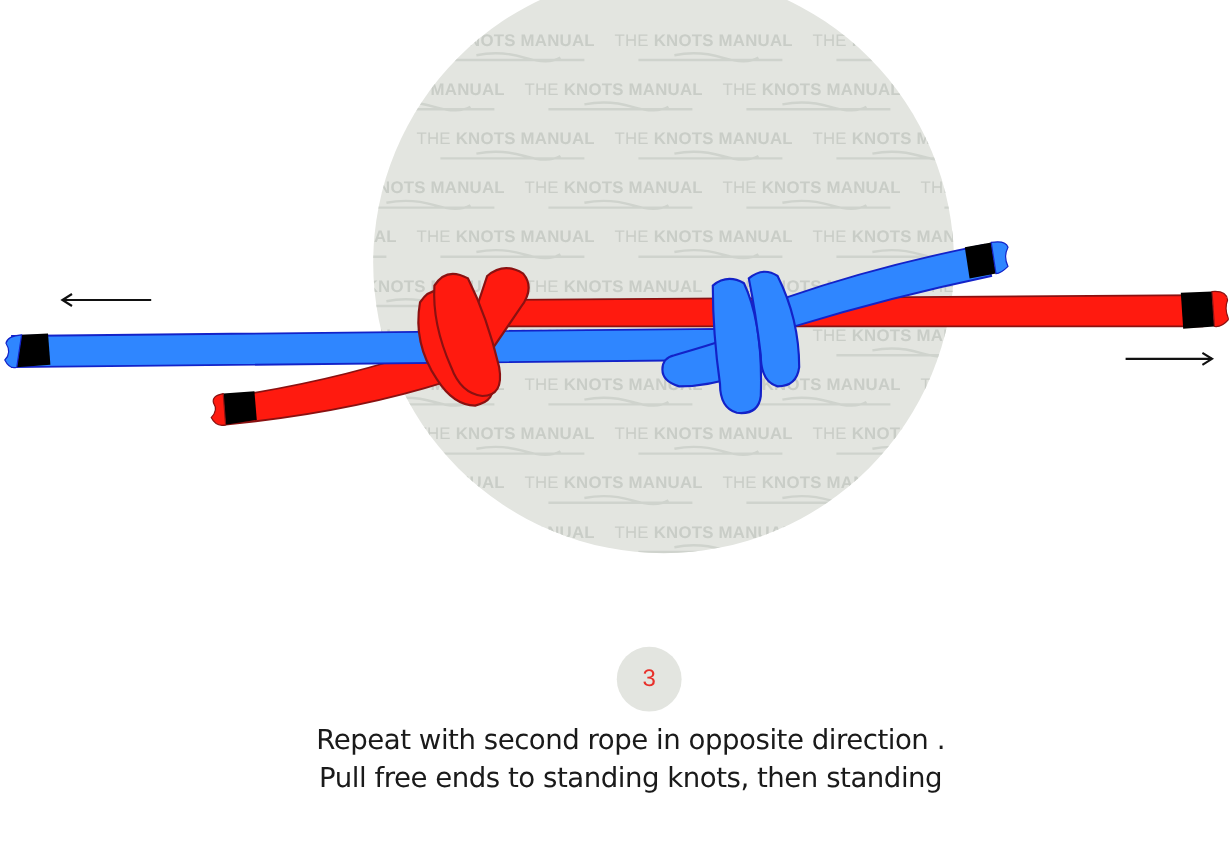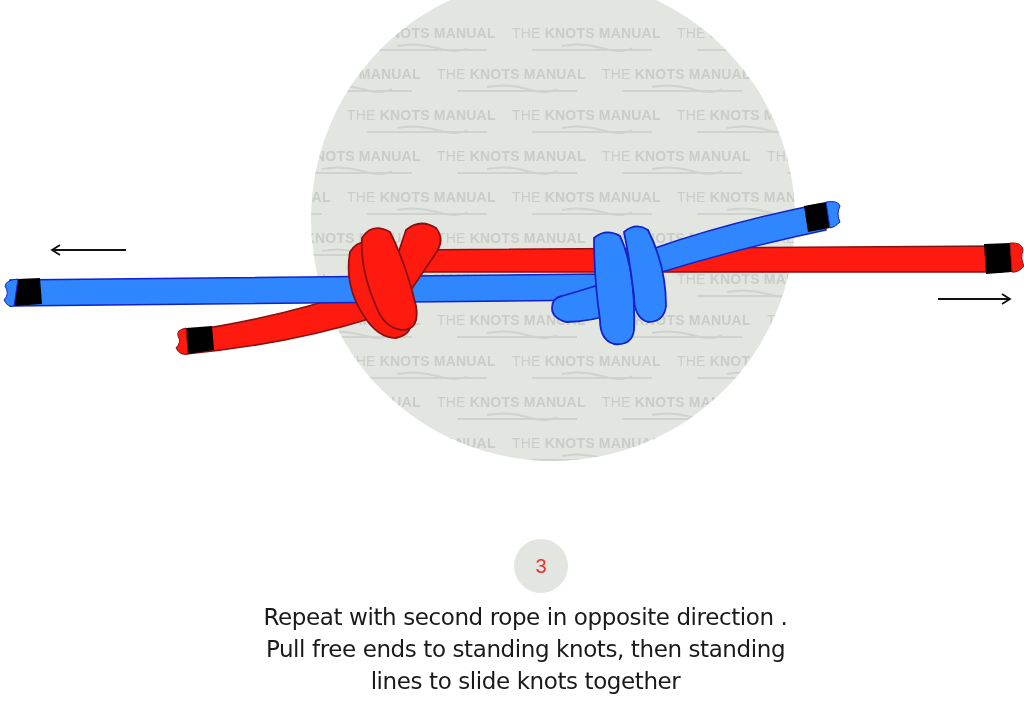--- a/index.html
+++ b/index.html
@@ -249,14 +249,13 @@
 </svg>
 </div>
 
 <div id="step-badge">
   <span id="step-num">3</span>
 </div>
 
 <div id="caption">
   <div>Repeat with second rope in opposite direction .</div>
   <div>Pull free ends to standing knots, then standing</div>
-  <div>lines to slide knots together</div>
 </div>
 
 </body></html>

